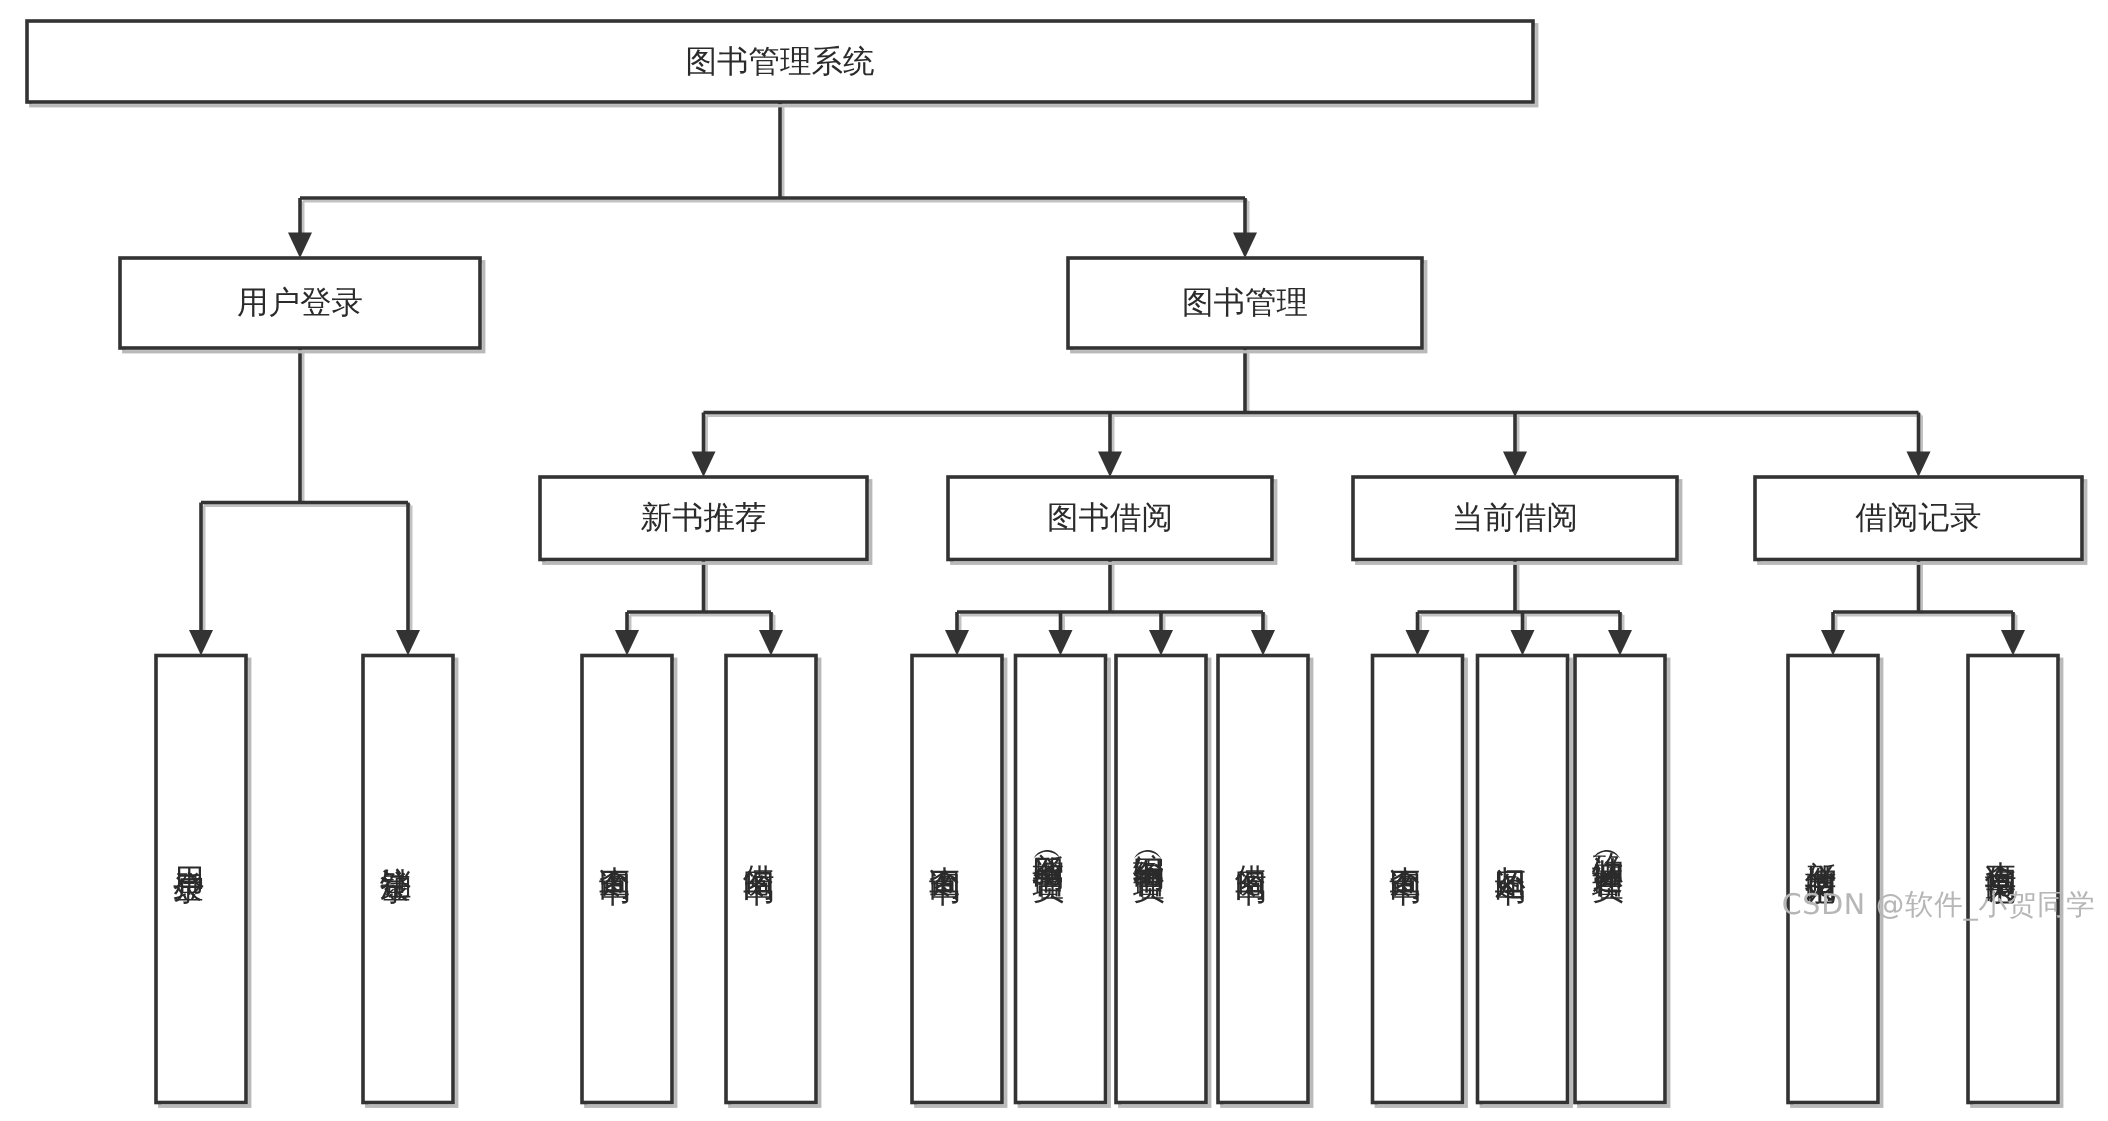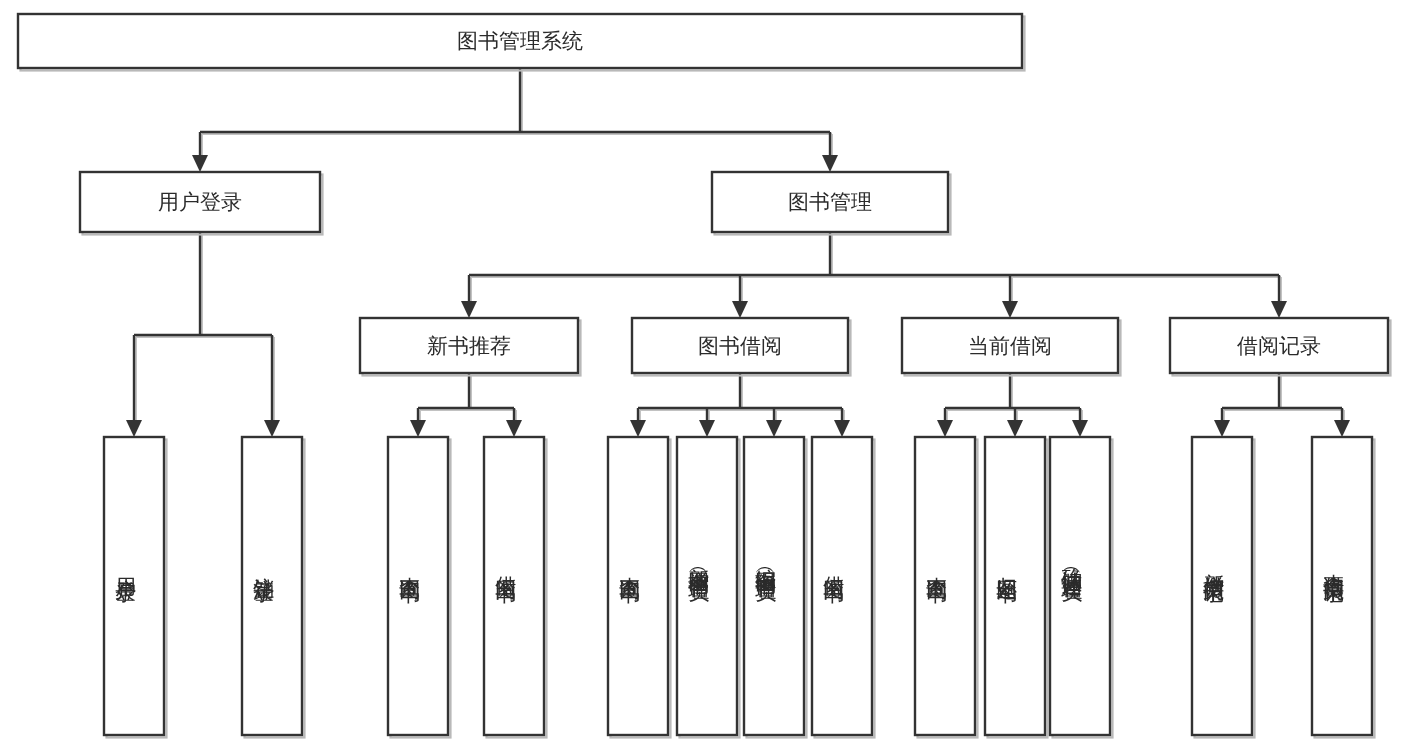--- a/index.html
+++ b/index.html
@@ -272,14 +272,15 @@
           <text x="1222" y="562.71484375" class="leaf-label-v" text-anchor="middle" dominant-baseline="hanging">新增借阅记录</text>
         </g>
         <g>
           <rect x="1314.5" y="439.5" width="60" height="298" class="node-shadow"></rect>
           <rect x="1312" y="437" width="60" height="298" class="node-rect"></rect>
           <text x="1342" y="562.71484375" class="leaf-label-v" text-anchor="middle" dominant-baseline="hanging">查询借阅记录</text>
         </g>
       </g>
   </svg>
 
+  <div class="watermark-text">CSDN @软件_小贺同学</div>
 
 </div>
 
 </body></html>

